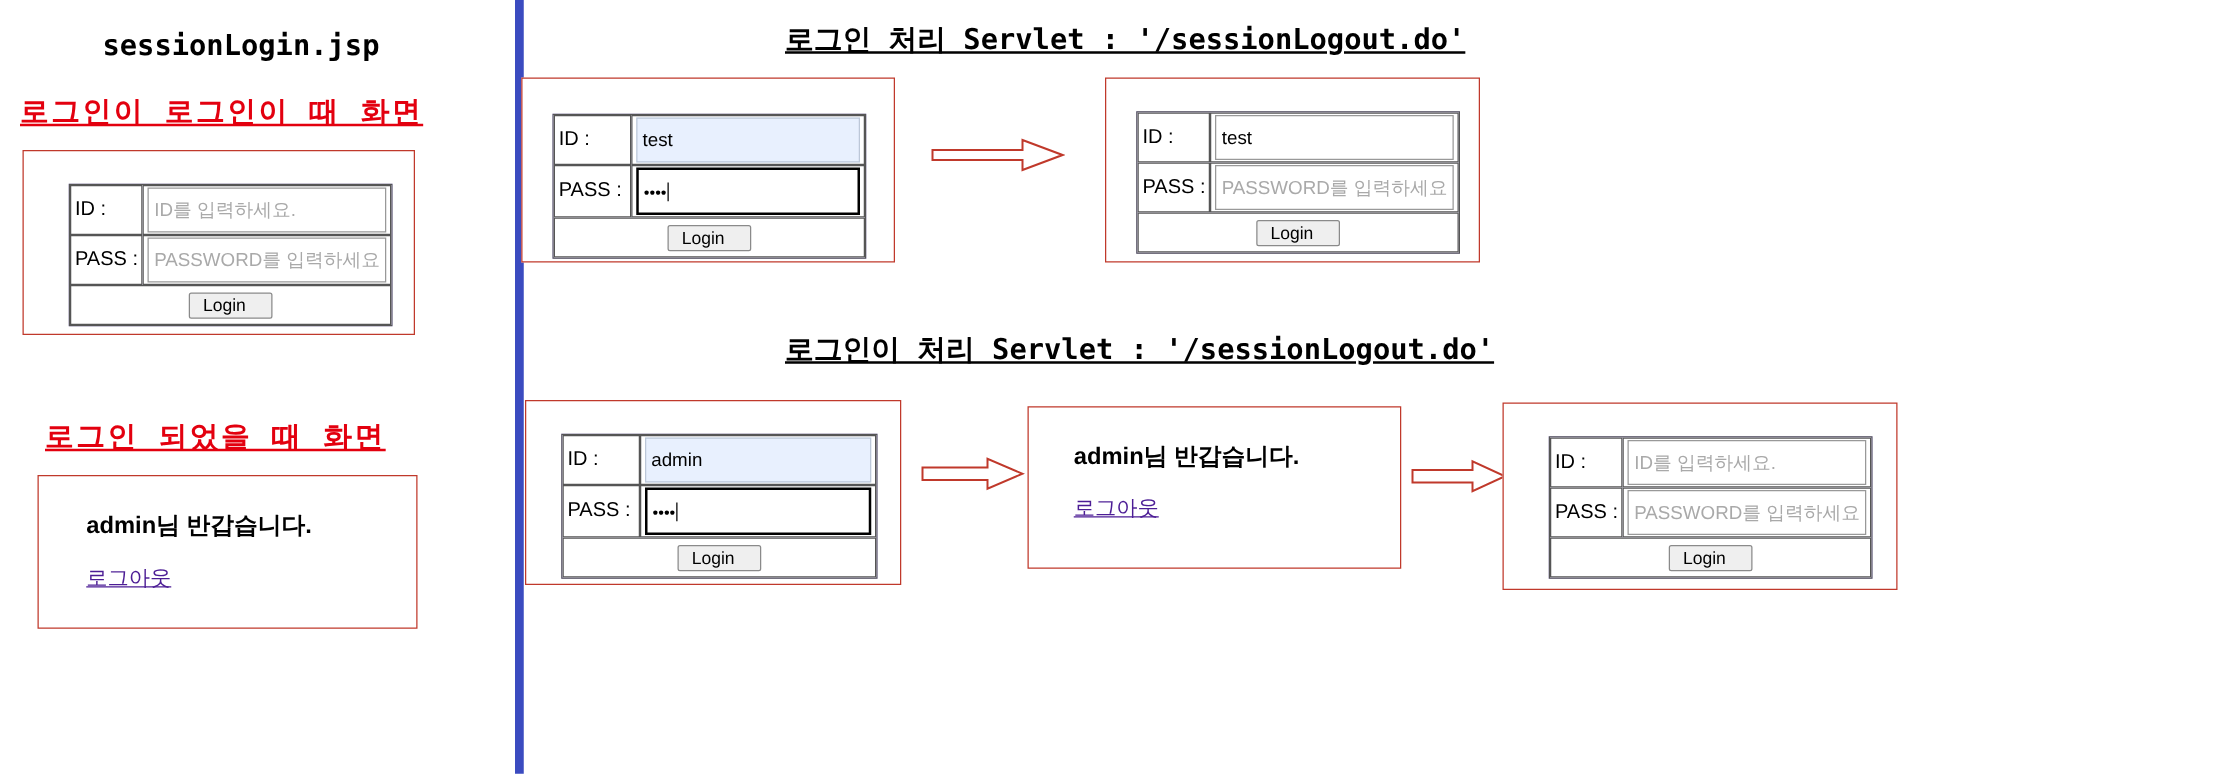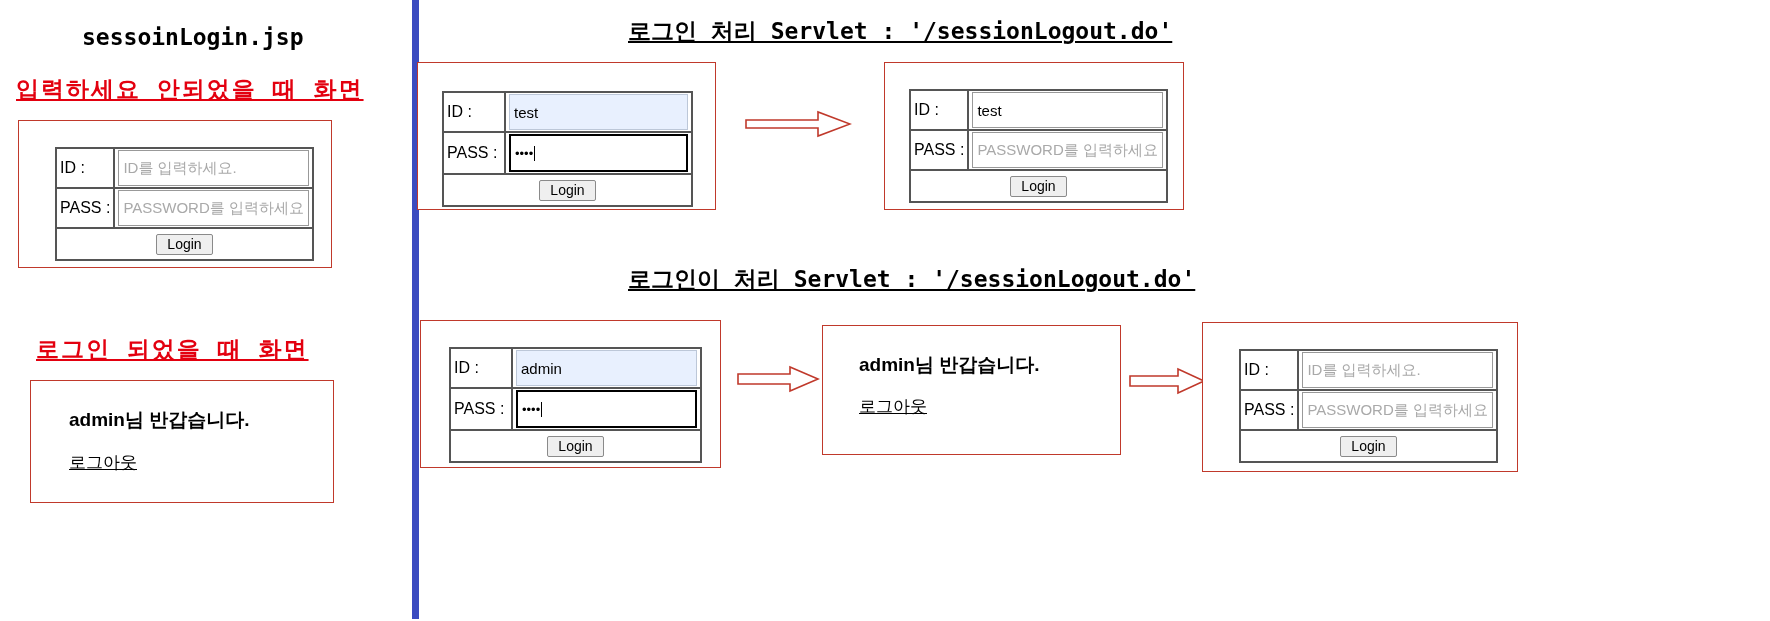--- a/index.html
+++ b/index.html
@@ -89,51 +89,51 @@
     background:#000;
     margin-left:1px;
   }
   .btnrow{text-align:center;}
   .login-btn{
     display:inline-block;
     border:1px solid #8a8a8a;
     border-radius:2px;
     background:#efefef;
     color:#000;
-    padding:1px 10px 2px 10px;
+    padding:1px 20px 2px 10px;
     font-family:"Liberation Sans", sans-serif;
     box-sizing:border-box;
   }
 
   
   .welcome-msg{
     font-weight:bold;
     color:#000;
     white-space:nowrap;
     font-family:"Liberation Sans", sans-serif;
   }
   .logout-link{
-    color:#000000;
+    color:#4c1d95;
     text-decoration:underline;
     white-space:nowrap;
     font-family:"Liberation Sans", sans-serif;
     text-align:center;
   }
 
   
   .arrow{position:absolute;}
 </style>
 </head>
 <body>
 
 <div class="divider"></div>
 
-<div class="abs mono-title" style="left:82px; top:24px; font-size:23px;">sessoinLogin.jsp</div>
-
-<div class="abs red-title" style="left:16px; top:74px; font-size:23px;">입력하세요 안되었을 때 화면</div>
+<div class="abs mono-title" style="left:82px; top:24px; font-size:23px;">sessionLogin.jsp</div>
+
+<div class="abs red-title" style="left:16px; top:74px; font-size:23px;">로그인이 로그인이 때 화면</div>
 
 <div class="red-panel" style="left:18px; top:120px; width:314px; height:148px;">
   <table class="login-table" style="position:absolute; left:36px; top:26px; width:248px; font-size:16px;">
     <tbody>
         <tr>
       <td class="lbl" style="width:52px; height:28px;">ID :</td>
       <td class="fieldcell">
         <div class="txtinput placeholder" style="height:24px; font-size:15px;">ID를 입력하세요.</div>
       </td>
     </tr>

